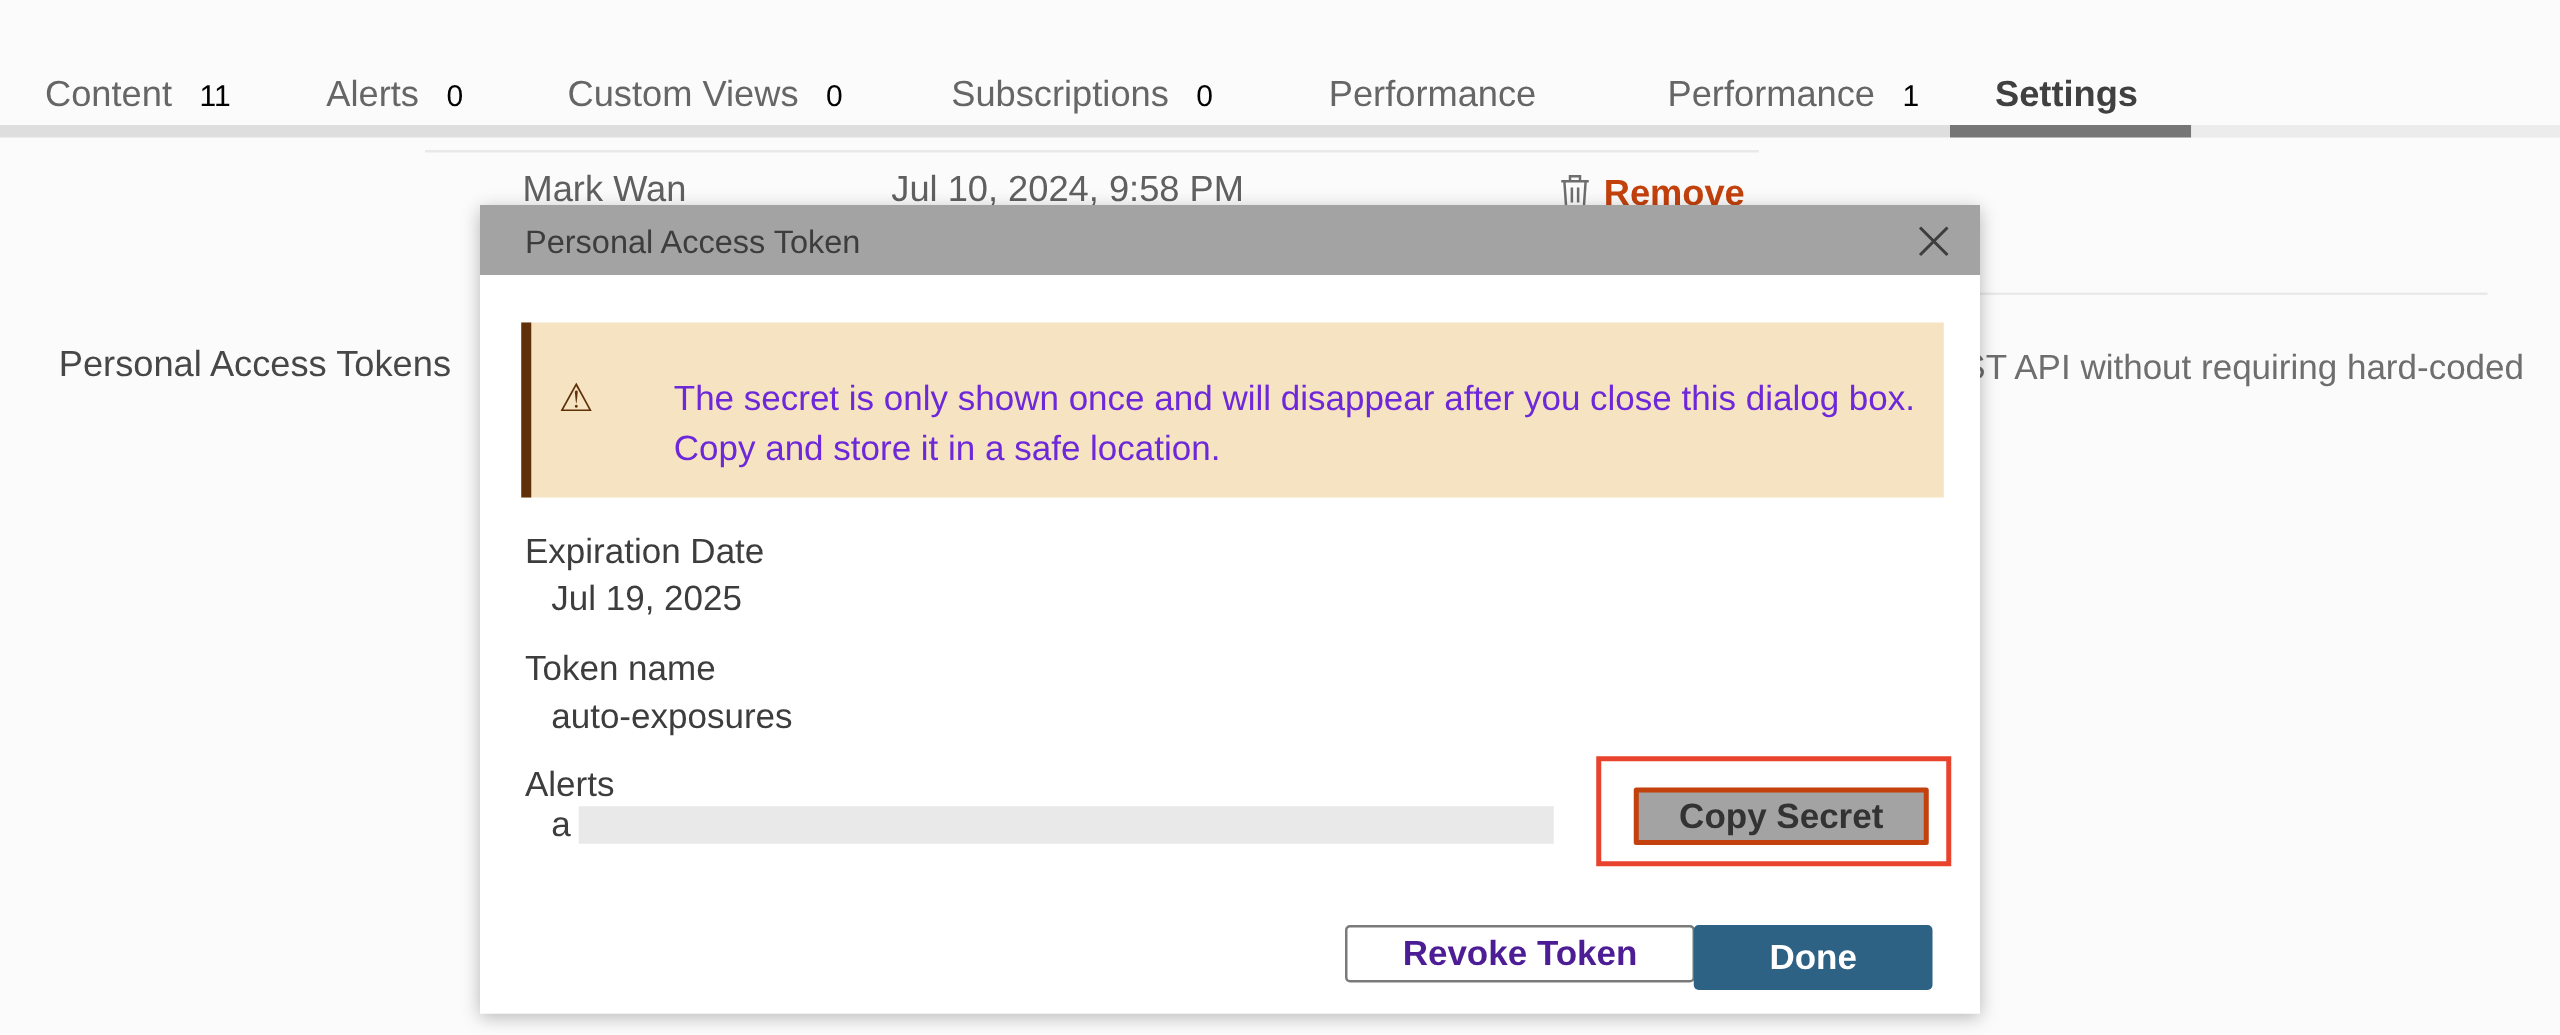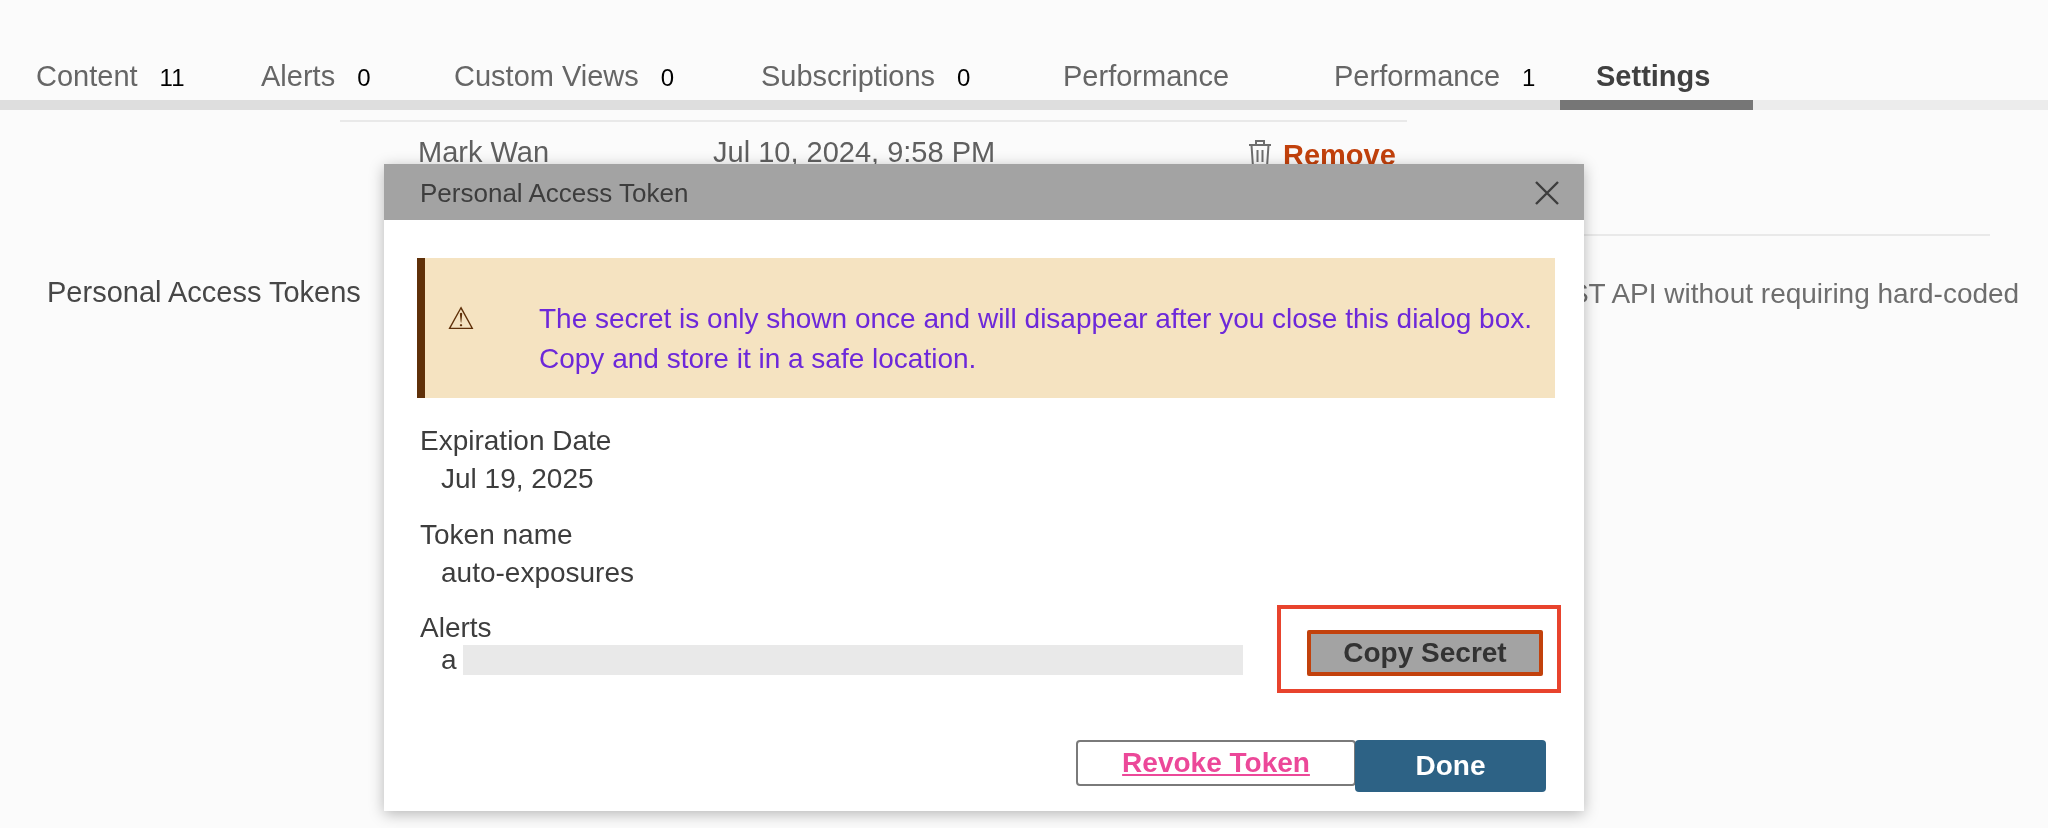--- a/index.html
+++ b/index.html
@@ -76,22 +76,22 @@
     display:flex;align-items:center;justify-content:center;
   }
   .annotation-rect{
     position:absolute;left:893px;top:441px;width:284px;height:88px;
     border:4px solid #e8432d;box-sizing:border-box;pointer-events:none;z-index:5;
   }
   .revoke-btn{
     position:absolute;left:692px;top:576px;width:280px;height:46px;
     background:#fff;border:2px solid #7a7a7a;border-radius:4px;box-sizing:border-box;
     font-family:"Liberation Sans", sans-serif;
-    font-size:28px;font-weight:bold;color:#ec4899;cursor:pointer;
-    display:flex;align-items:center;justify-content:center;text-decoration:underline;
+    font-size:28px;font-weight:bold;color:#4c1d95;cursor:pointer;
+    display:flex;align-items:center;justify-content:center;
   }
   .done-btn{
     position:absolute;left:971px;top:576px;width:191px;height:52px;
     background:#2d6285;border:none;border-radius:4px;box-sizing:border-box;
     font-family:"Liberation Sans", sans-serif;
     font-size:28px;font-weight:bold;color:#fff;cursor:pointer;
     display:flex;align-items:center;justify-content:center;
   }
 </style>
 </head>

